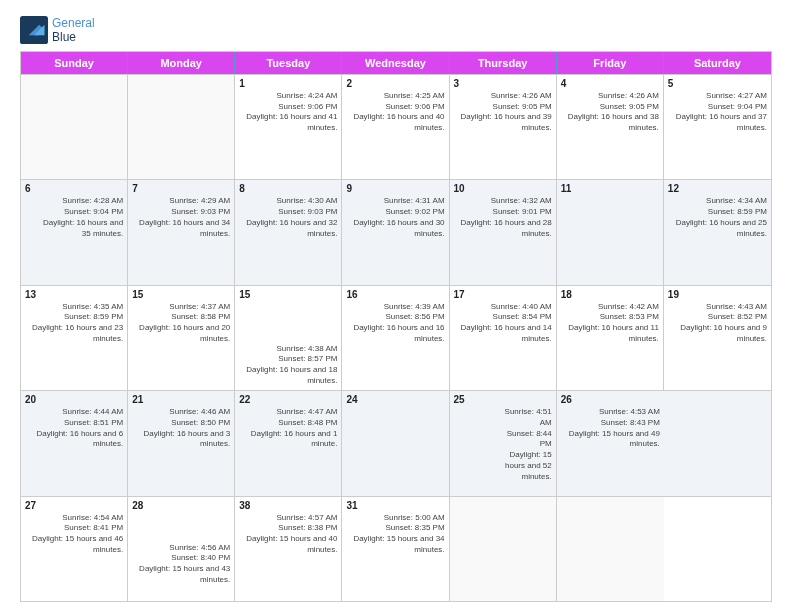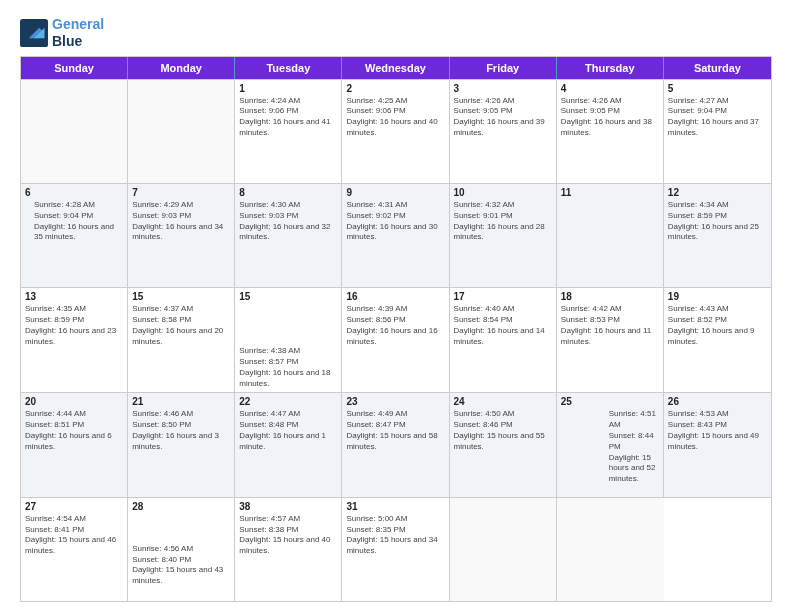--- a/index.html
+++ b/index.html
@@ -22,22 +22,22 @@
       justify-content: space-between;
       align-items: flex-start;
       margin-bottom: 6px;
     }
     .logo {
       display: flex;
       align-items: center;
       gap: 4px;
     }
     .logo-text {
-      font-size: 14px;
-      font-weight: bold;
+      font-size: 12px;
+      font-weight: normal;
       color: #1a3a5c;
       line-height: 1.2;
     }
     .logo-text span {
       color: #4a90d9;
     }
     .logo-icon {
       width: 28px;
       height: 28px;
     }
@@ -57,21 +57,21 @@
     }
     .calendar {
       flex: 1;
       display: flex;
       flex-direction: column;
       border: 1px solid #ccc;
     }
     .cal-header {
       display: grid;
       grid-template-columns: repeat(7, 1fr);
-      background: #6d28d9;
+      background: #d946ef;
     }
     .cal-header-cell {
       color: #fff;
       font-size: 11px;
       font-weight: bold;
       text-align: center;
       padding: 5px 2px;
       border-right: 1px solid #5599cc;
     }
     .cal-header-cell:last-child { border-right: none; }
@@ -100,20 +100,21 @@
     .day-num {
       font-size: 10px;
       font-weight: bold;
       color: #222;
       margin-bottom: 2px;
     }
     .day-info {
       font-size: 8px;
       color: #444;
       line-height: 1.35;
+      text-align: right;
     }
     .row-alt { background: #f0f4f8; }
   </style>
 </head>
 <body>
 
 <div class="page">
   <div class="header">
     <div class="logo">
       <svg class="logo-icon" viewBox="0 0 32 32">
@@ -131,22 +132,22 @@
       <div class="location-title"></div>
     </div>
   </div>
 
   <div class="calendar">
     <div class="cal-header">
     <div class="cal-header-cell">Sunday</div>
         <div class="cal-header-cell">Monday</div>
         <div class="cal-header-cell">Tuesday</div>
         <div class="cal-header-cell">Wednesday</div>
+        <div class="cal-header-cell">Thursday</div>
         <div class="cal-header-cell">Friday</div>
-        <div class="cal-header-cell">Thursday</div>
         <div class="cal-header-cell">Saturday</div>
       </div>
     <div class="cal-body">
     <div class="cal-row">
           <div class="cal-cell empty"></div>
           <div class="cal-cell empty"></div>
           <div class="cal-cell">
             <div class="day-num">1</div>
             <div class="day-info" style="white-space: pre-line;">Sunrise: 4:24 AM
 Sunset: 9:06 PM
@@ -275,30 +276,21 @@
 Sunset: 8:50 PM
 Daylight: 16 hours and 3 minutes.</div>
           </div>
           <div class="cal-cell">
             <div class="day-num">22</div>
             <div class="day-info" style="white-space: pre-line;">Sunrise: 4:47 AM
 Sunset: 8:48 PM
 Daylight: 16 hours and 1 minute.</div>
           </div>
           <div class="cal-cell">
-            <div class="day-num">23</div>
-            <div class="day-info" style="white-space: pre-line;">Sunrise: 4:49 AM
-Sunset: 8:47 PM
-Daylight: 15 hours and 58 minutes.</div>
-          </div>
-          <div class="cal-cell">
             <div class="day-num">24</div>
-            <div class="day-info" style="white-space: pre-line;">Sunrise: 4:50 AM
-Sunset: 8:46 PM
-Daylight: 15 hours and 55 minutes.</div>
           </div>
           <div class="cal-cell">
             <div class="day-num">25</div>
             <div class="day-info" style="white-space: pre-line; margin-left: 48px;">Sunrise: 4:51 AM
 Sunset: 8:44 PM
 Daylight: 15 hours and 52 minutes.</div>
           </div>
           <div class="cal-cell">
             <div class="day-num">26</div>
             <div class="day-info" style="white-space: pre-line;">Sunrise: 4:53 AM

